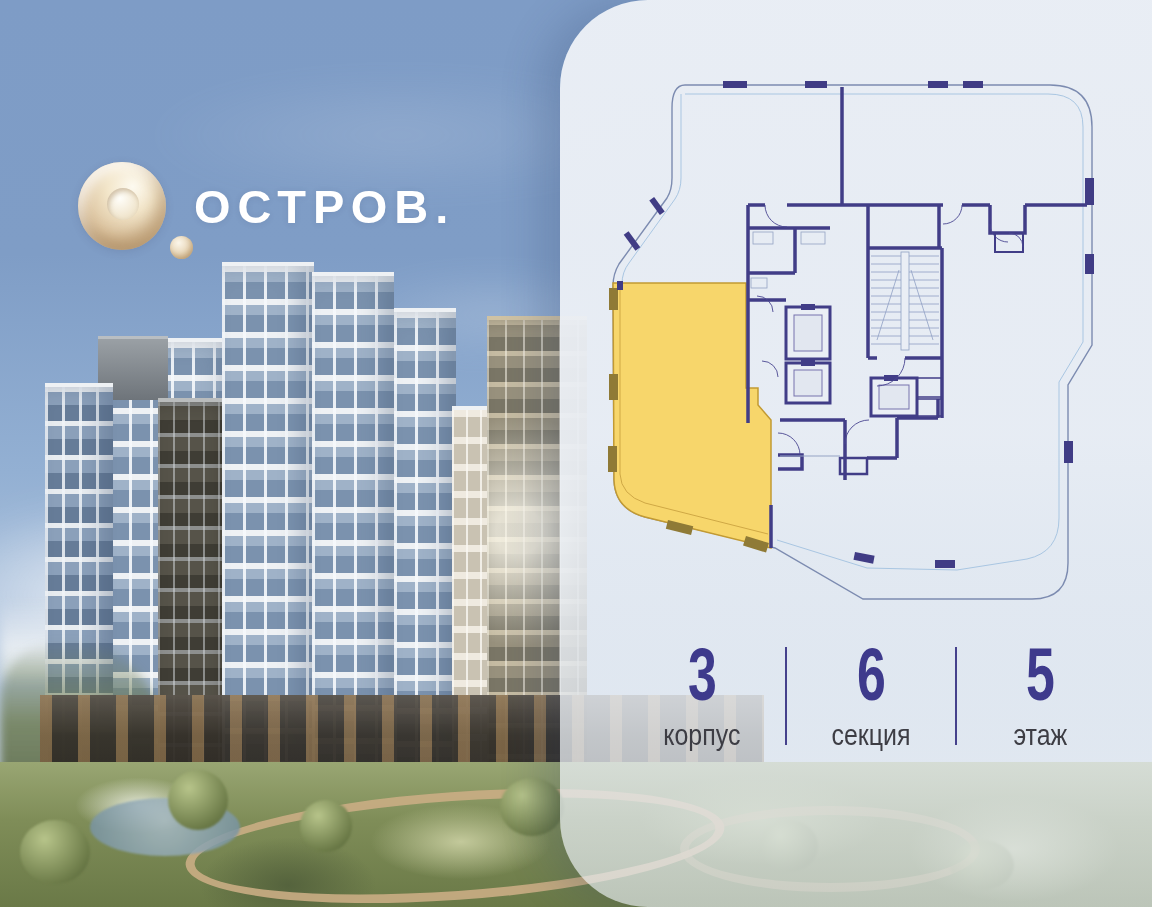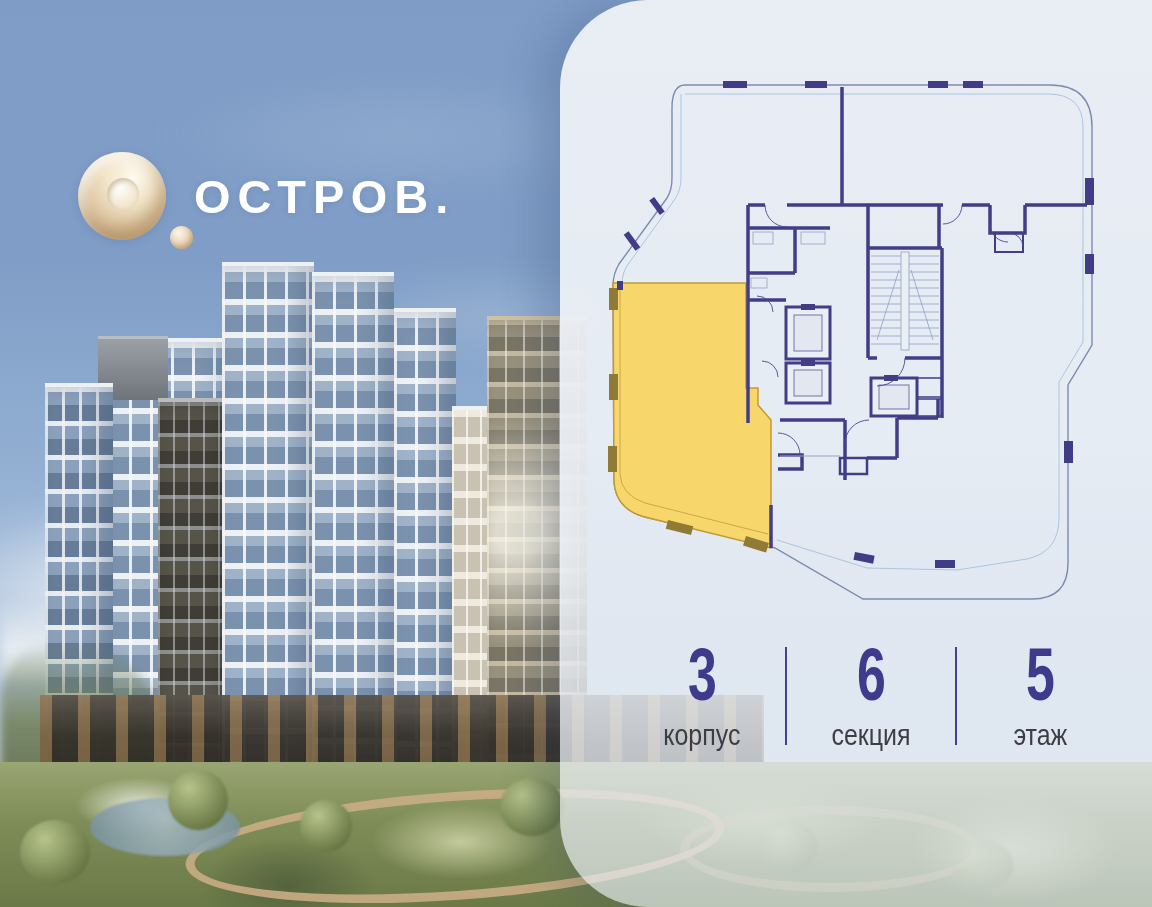--- a/index.html
+++ b/index.html
@@ -43,21 +43,21 @@
       radial-gradient(160px 60px at 66% 40%,#a7b37e,rgba(167,179,126,0) 75%),
       radial-gradient(140px 70px at 88% 60%,#b5bd92,rgba(181,189,146,0) 75%),
       radial-gradient(110px 60px at 25% 85%,#55633d,rgba(85,99,61,0) 80%),
       linear-gradient(180deg,#99a673 0%,#7f8d58 40%,#6a7947 100%);}
   .ring-path{border:9px solid rgba(202,173,132,.9);border-radius:50%;}
   .tree{border-radius:50%;background:radial-gradient(circle at 35% 30%,#b7c48a,#6d7c49 70%,#4e5c34);filter:blur(1px);}
   .pond{border-radius:50%;background:radial-gradient(circle at 50% 40%,#a9bcc6,#74909f);opacity:.85;filter:blur(1px);}
   .treeline{filter:blur(5px);background:linear-gradient(180deg,rgba(120,135,95,.0),rgba(110,125,85,.85) 55%,rgba(90,105,70,.9));border-radius:40% 60% 0 0;}
 
   
-  .logo{left:78px;top:148px;display:flex;align-items:center;gap:28px;height:96px;}
+  .logo{left:78px;top:158px;display:flex;align-items:center;gap:28px;height:96px;}
   .logo .ring{position:relative;width:88px;height:88px;border-radius:50%;
       background:radial-gradient(circle at 62% 28%,#fdfaf0 0%,#f3e6ca 30%,#dcc4a0 62%,#c2a57e 88%,#b69a74 100%);
       box-shadow:inset -7px -11px 16px rgba(150,113,68,.45),inset 5px 7px 12px rgba(255,255,255,.75),0 2px 8px rgba(60,70,100,.15);}
   .logo .hole{left:29px;top:26px;width:32px;height:32px;border-radius:50%;
       background:radial-gradient(circle at 40% 32%,#fffefa,#f2e8d2 60%,#e2d2b2);
       box-shadow:inset 2px 3px 5px rgba(140,105,60,.35);}
   .logo .dot{left:92px;top:74px;width:23px;height:23px;border-radius:50%;
       background:radial-gradient(circle at 38% 30%,#fbf6ea,#e3ceab 65%,#c9ad85);
       box-shadow:inset -2px -3px 5px rgba(150,113,68,.4);}
   .logo-text{position:static;color:#ffffff;font-size:47px;font-weight:600;letter-spacing:7px;

